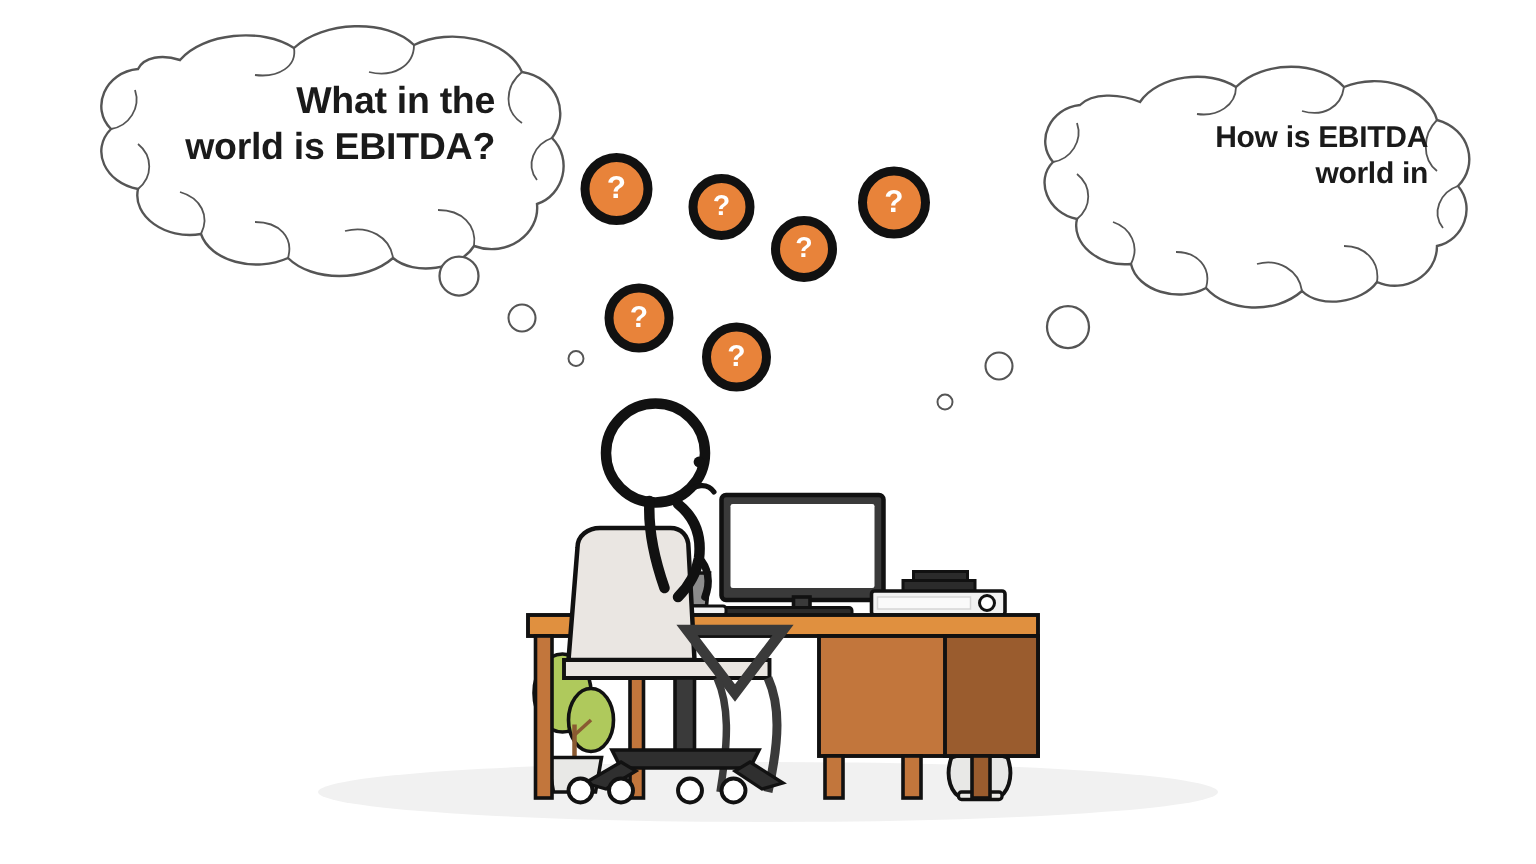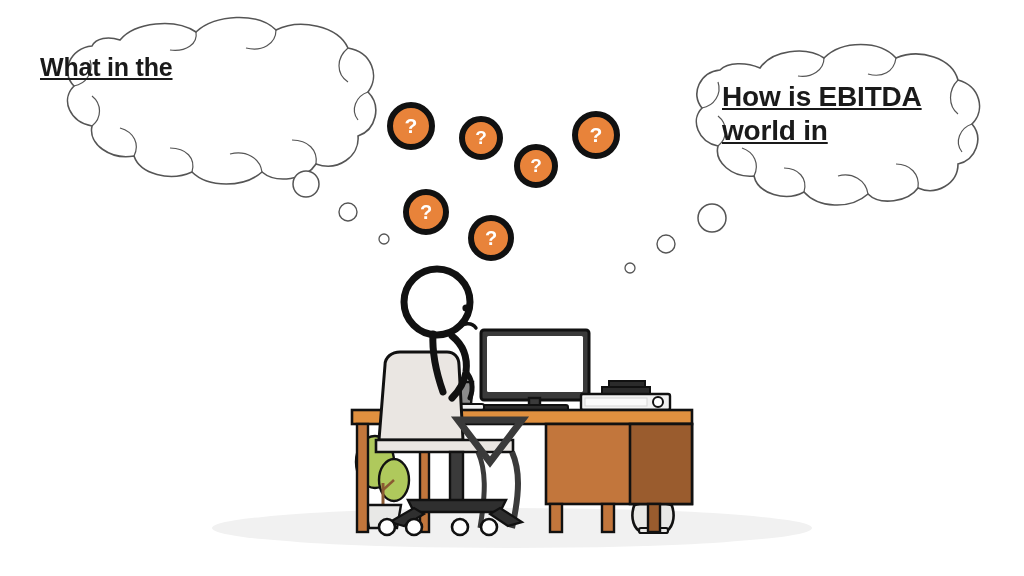--- a/index.html
+++ b/index.html
@@ -18,40 +18,39 @@
     overflow: hidden;
   }
   #scene {
     position: absolute;
     inset: 0;
     width: 1024px;
     height: 576px;
   }
   .bubble-text {
     position: absolute;
-    text-align: left;
+    text-align: right;
     font-weight: bold;
     color: #1a1a1a;
     line-height: 1.22;
     letter-spacing: -0.2px;
     pointer-events: none;
     font-family: "Liberation Sans", sans-serif;
-    text-decoration: underline;
   }
   #left-bubble-text {
     left: 40px;
     top: 52px;
     width: 290px;
     font-size: 25px;
   }
   #right-bubble-text {
     left: 722px;
     top: 80px;
     width: 230px;
-    font-size: 28px;
+    font-size: 20px;
   }
   .qmark {
     position: absolute;
     color: #ffffff;
     font-weight: bold;
     font-size: 21px;
     text-align: center;
     pointer-events: none;
     font-family: "Liberation Sans", sans-serif;
   }
@@ -219,20 +218,21 @@
 
         <path d="M452,336 C462,344 468,356 466,372 C464,384 458,392 452,398" fill="none" stroke="#111111" stroke-width="7" stroke-linecap="round"></path>
         <path d="M466,372 C472,378 474,388 470,398" fill="none" stroke="#111111" stroke-width="5" stroke-linecap="round"></path>
       </g>
 
     </g>
   </svg>
 
   <div class="bubble-text" id="left-bubble-text">
     <div>What in the</div>
+    <div>world is EBITDA?</div>
   </div>
 
   <div class="bubble-text" id="right-bubble-text">
     <div>How is EBITDA</div>
     <div>world in</div>
   </div>
 
   <span class="qmark" style="left:403px;top:114px;width:16px;">?</span>
   <span class="qmark" style="left:473px;top:127px;width:16px;font-size:19px;">?</span>
   <span class="qmark" style="left:528px;top:155px;width:16px;font-size:19px;">?</span>

